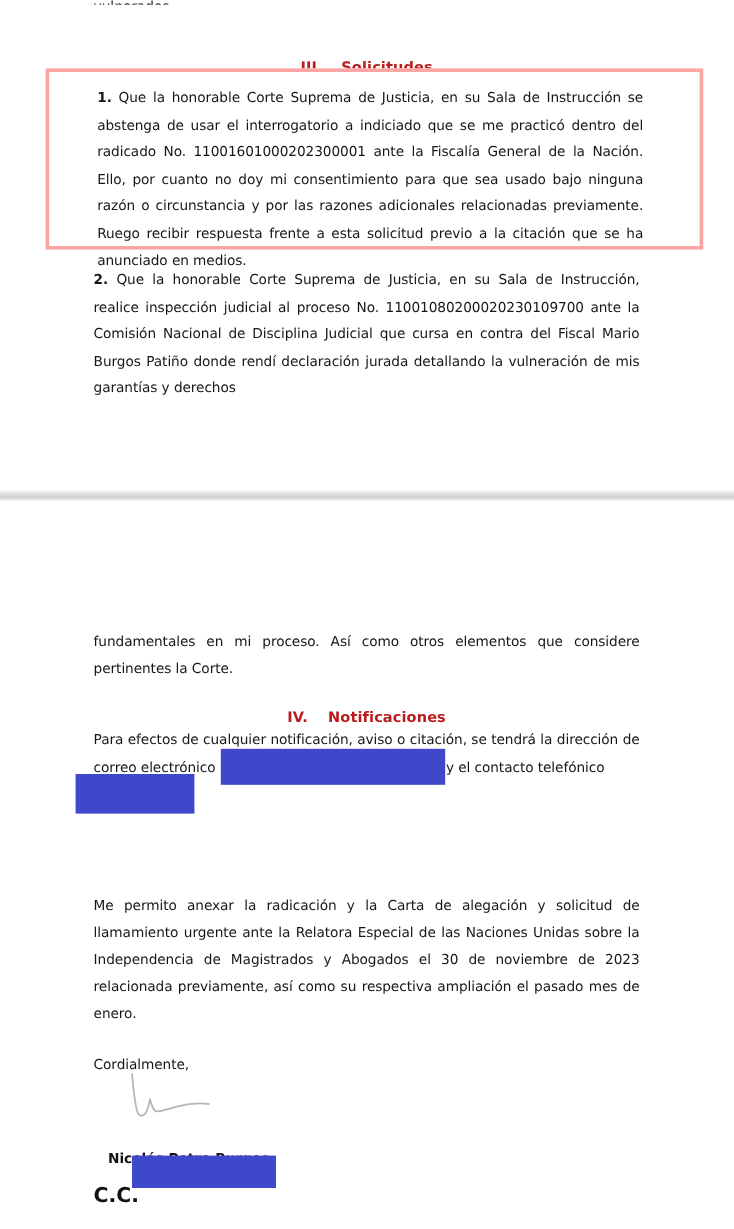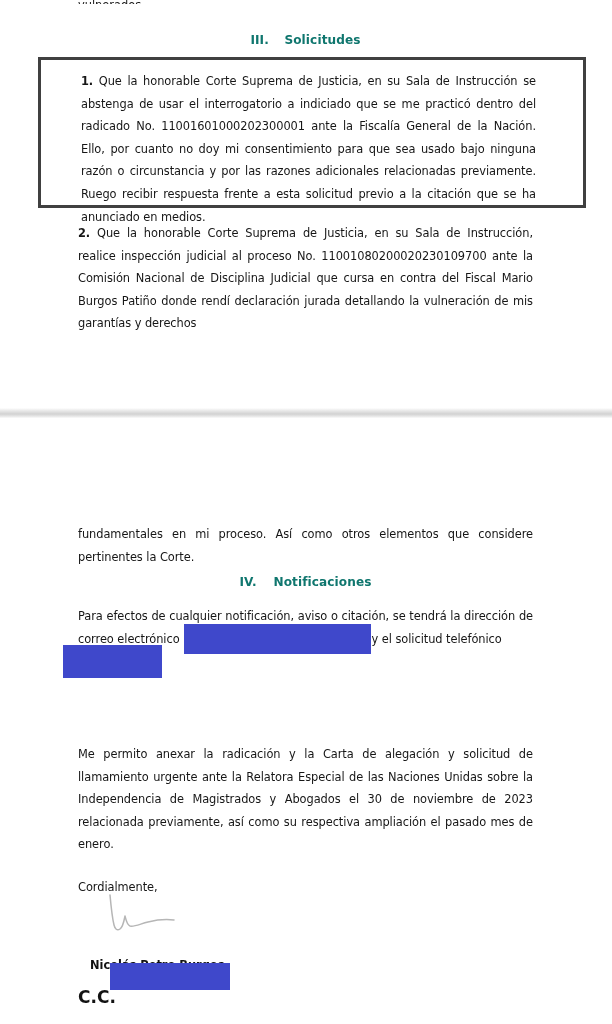--- a/index.html
+++ b/index.html
@@ -58,25 +58,25 @@
     text-align: justify;
     text-justify: inter-word;
     color: #161616;
     letter-spacing: -0.06px;
   }
   p.body-text b {
     font-weight: 700;
   }
 
   h2.section-heading {
-    margin: 0;
+    margin: 16px;
     font-size: 12.1px;
     font-weight: 700;
     text-align: center;
-    color: #0f766e;
+    color: #b91c1c;
     letter-spacing: 0.1px;
   }
   h2.section-heading .numeral {
     display: inline-block;
     min-width: 34px;
     text-align: left;
   }
 
   
   .clipped-line {
@@ -95,21 +95,21 @@
   }
 
   
   .outlined-box {
     position: absolute;
     left: 38px;
     top: 57px;
     width: 548px;
     height: 151px;
     box-sizing: border-box;
-    border: 3px solid #404040;
+    border: 3px solid #fca5a5;
     background: #ffffff;
   }
   .outlined-box .inner {
     position: absolute;
     left: 40px;
     top: 10px;
     width: 455px;
   }
 
   
@@ -181,21 +181,21 @@
     <p class="body-text">fundamentales en mi proceso. Así como otros elementos que considere pertinentes la Corte.</p>
   </div>
 
   <div class="content" style="top: 157px;">
     <h2 class="section-heading">
       <span class="numeral">IV.</span><span>Notificaciones</span>
     </h2>
   </div>
 
   <div class="content" style="top: 187px;">
-    <p class="body-text"><span>Para efectos de cualquier notificación, aviso o citación, se tendrá la dirección de correo electrónico</span><span style="display:inline-block;width:192px;">&nbsp;</span><span>y el solicitud telefónico</span></p>
+    <p class="body-text"><span>Para efectos de cualquier notificación, aviso o citación, se tendrá la dirección de correo electrónico</span><span style="display:inline-block;width:192px;">&nbsp;</span><span>y el contacto telefónico</span></p>
   </div>
 
 
   <div class="content" style="top: 325px;">
     <p class="body-text">Me permito anexar la radicación y la Carta de alegación y solicitud de llamamiento urgente ante la Relatora Especial de las Naciones Unidas sobre la Independencia de Magistrados y Abogados el 30 de noviembre de 2023 relacionada previamente, así como su respectiva ampliación el pasado mes de enero.</p>
   </div>
 
   <div class="content" style="top: 458px;">
     <p class="body-text">Cordialmente,</p>
   </div>

